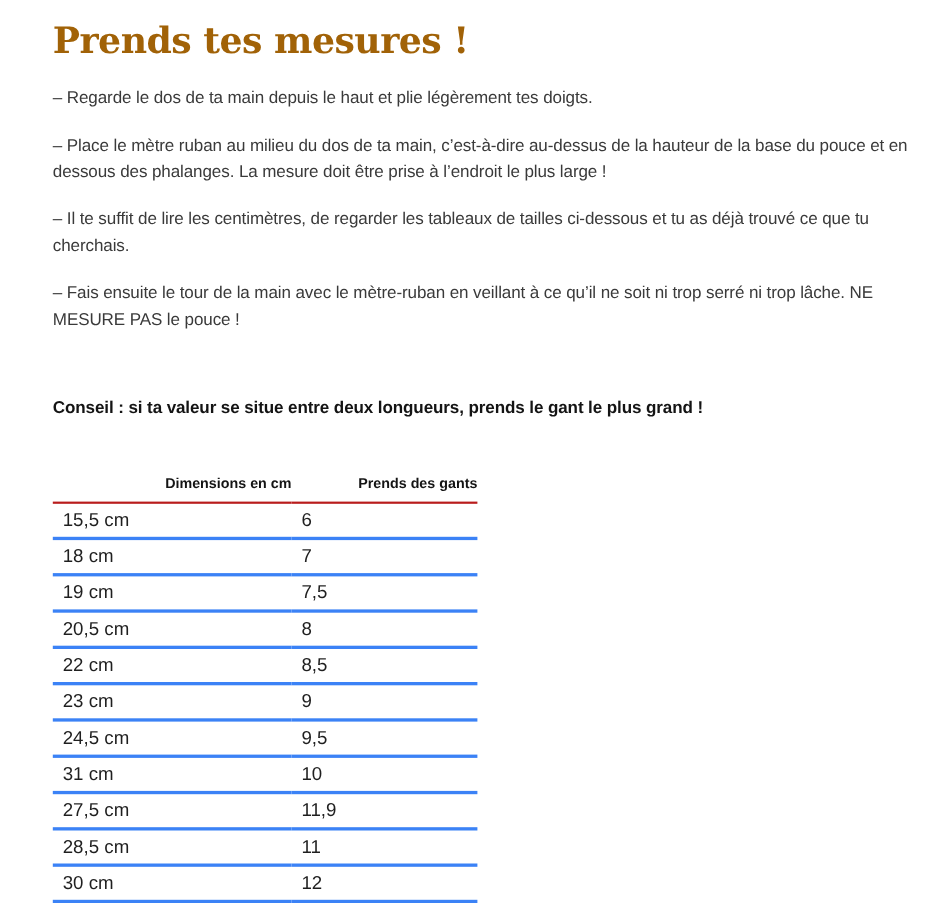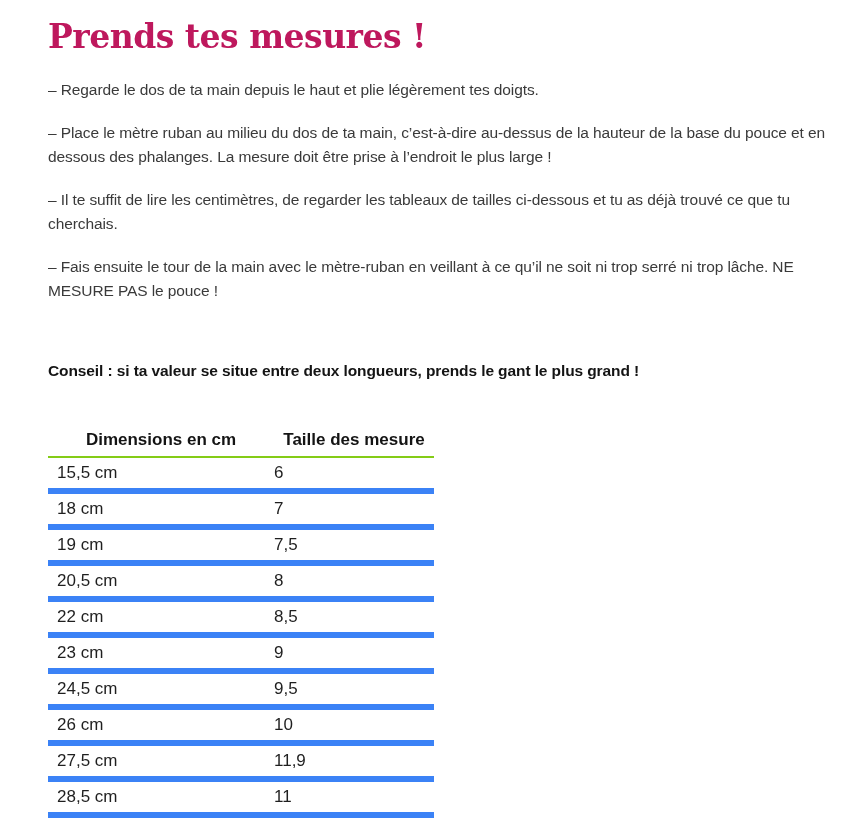--- a/index.html
+++ b/index.html
@@ -16,21 +16,21 @@
   }
   .page {
     padding: 16px 18px 0 48px;
   }
   .page-title {
     font-family: "DejaVu Serif", "Liberation Serif", serif;
     font-size: 33px;
     line-height: 42px;
     font-weight: 600;
     letter-spacing: -0.5px;
-    color: #be185d;
+    color: #a16207;
     margin: 0 0 20px 0;
   }
   .para {
     font-size: 15.5px;
     line-height: 24px;
     color: #3a3a3a;
     letter-spacing: -0.1px;
     margin: 1px 0 19px 0;
     max-width: 792px;
   }
@@ -45,34 +45,34 @@
   }
   table.size-table {
     border-collapse: collapse;
     margin-top: 44px;
     width: 386px;
     table-layout: fixed;
   }
   table.size-table col.c1 { width: 217px; }
   table.size-table col.c2 { width: 169px; }
   table.size-table th {
-    text-align: center;
-    font-size: 17px;
+    text-align: right;
+    font-size: 13px;
     line-height: 22px;
     font-weight: bold;
     color: #141414;
     padding: 2px 0 5px 9px;
-    border-bottom: 2px solid #84cc16;
+    border-bottom: 2px solid #b91c1c;
   }
   table.size-table td {
     font-size: 17px;
     line-height: 22px;
     color: #1f1f1f;
     padding: 4px 0 4px 9px;
-    border-bottom: 6px solid #3b82f6;
+    border-bottom: 3px solid #3b82f6;
   }
 </style>
 </head>
 <body>
 
 <div class="page">
 
   <h1 class="page-title">Prends tes mesures !</h1>
 
   <p class="para">– Regarde le dos de ta main depuis le haut et plie légèrement tes doigts.</p>
@@ -83,21 +83,21 @@
   <p class="tip">Conseil : si ta valeur se situe entre deux longueurs, prends le gant le plus grand !</p>
 
   <table class="size-table">
     <colgroup>
         <col class="c1">
         <col class="c2">
       </colgroup>
     <thead>
       <tr>
         <th>Dimensions en cm</th>
-        <th>Taille des mesure</th>
+        <th>Prends des gants</th>
       </tr>
     </thead>
     <tbody>
       <tr>
         <td>15,5 cm</td>
         <td>6</td>
       </tr>
       <tr>
         <td>18 cm</td>
         <td>7</td>
@@ -116,21 +116,21 @@
       </tr>
       <tr>
         <td>23 cm</td>
         <td>9</td>
       </tr>
       <tr>
         <td>24,5 cm</td>
         <td>9,5</td>
       </tr>
       <tr>
-        <td>26 cm</td>
+        <td>31 cm</td>
         <td>10</td>
       </tr>
       <tr>
         <td>27,5 cm</td>
         <td>11,9</td>
       </tr>
       <tr>
         <td>28,5 cm</td>
         <td>11</td>
       </tr>

